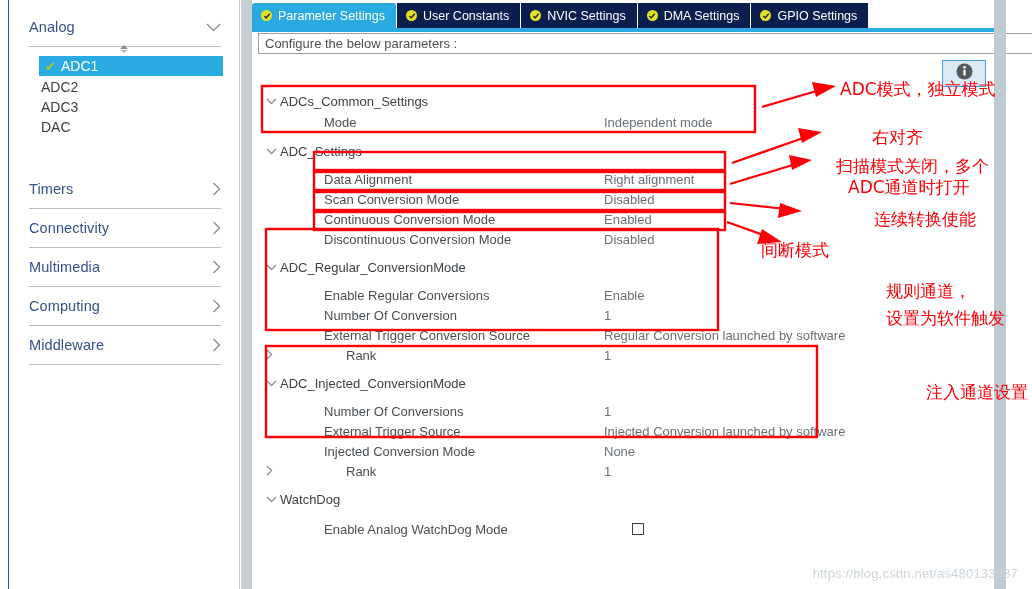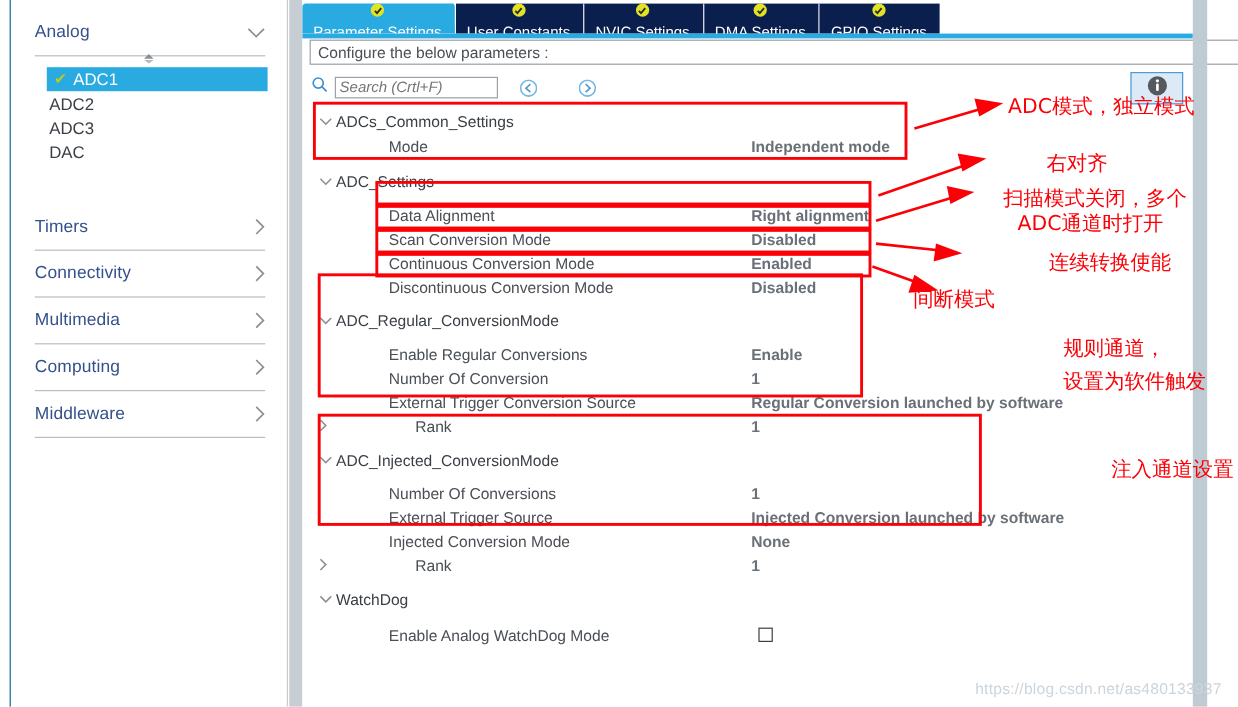--- a/index.html
+++ b/index.html
@@ -51,21 +51,21 @@
   
   #tabstrip{
     position:absolute;left:0;top:3px;height:25px;width:742px;
     display:flex;align-items:stretch;
   }
   .tab{
     display:flex;align-items:center;gap:6px;
     padding:0 11px 0 9px;
     background:#0b1f4f;color:#ffffff;font-size:12.5px;
     border-right:1px solid #ffffff;
-    white-space:nowrap;cursor:default;flex-direction:column;
+    white-space:nowrap;cursor:default;
   }
   .tab.active{background:#29abe2;border-top-left-radius:3px;border-top-right-radius:3px;}
   .tabdot{
     width:11px;height:11px;border-radius:50%;
     background:#e3e326;display:inline-flex;align-items:center;justify-content:center;
     flex:none;
   }
   .tabdot svg{display:block;}
   #tabunderline{
     position:absolute;left:0;top:28px;width:742px;height:4px;background:#29abe2;
@@ -99,21 +99,21 @@
   #tree{
     position:absolute;left:0;top:90px;width:742px;
     font-size:13px;color:#4a4f55;
   }
   .grp{height:36px;display:flex;align-items:center;padding-left:14px;}
   .grp .gchev{width:14px;color:#8a8f96;display:inline-flex;}
   .grp .glabel{color:#3a3f45;font-size:13px;}
   .row{height:20px;display:flex;align-items:center;position:relative;}
   .row .rname{position:absolute;left:72px;color:#4a4f55;}
   .row.indent .rname{left:94px;}
-  .row .rval{position:absolute;left:374px;color:#6a7077;font-weight:bold;}
+  .row .rval{position:absolute;left:352px;color:#6a7077;}
   .chk{
     position:absolute;left:380px;width:12px;height:12px;
     border:1px solid #3a3f45;background:#fff;box-sizing:border-box;
   }
   
   #scrollbar{
     position:absolute;left:994px;top:0;width:12px;height:589px;
     background:#bfcbd3;
   }
   
@@ -257,41 +257,20 @@
       </span>
       <span>GPIO Settings</span>
     </div>
   </div>
   <div id="tabunderline"></div>
 
   <div id="configbar">
     <span>Configure the below parameters :</span>
   </div>
 
-  <div id="searchrow">
-    <span id="searchicon">
-      <svg width="13" height="13" viewBox="0 0 13 13">
-          <circle cx="5.2" cy="5.2" r="4.2" fill="none" stroke="#3f8fd0" stroke-width="1.4"></circle>
-          <line x1="8.4" y1="8.4" x2="12.2" y2="12.2" stroke="#3f8fd0" stroke-width="1.4"></line>
-        </svg>
-    </span>
-    <input id="searchbox" type="text" placeholder="Search (Crtl+F)" style="">
-    <span class="navbtn">
-      <svg width="15" height="15" viewBox="0 0 15 15">
-          <circle cx="7.5" cy="7.5" r="6.6" fill="none" stroke="#74b6e4" stroke-width="1.3"></circle>
-          <path d="M9 4.2 L5.3 7.5 L9 10.8" fill="none" stroke="#5a98c8" stroke-width="1.4"></path>
-        </svg>
-    </span>
-    <span class="navbtn" style="margin-left:28px;">
-      <svg width="15" height="15" viewBox="0 0 15 15">
-          <circle cx="7.5" cy="7.5" r="6.6" fill="none" stroke="#74b6e4" stroke-width="1.3"></circle>
-          <path d="M6 4.2 L9.7 7.5 L6 10.8" fill="none" stroke="#5a98c8" stroke-width="1.4"></path>
-        </svg>
-    </span>
-  </div>
 
   <div id="infobtn">
     <span>
       <svg width="17" height="17" viewBox="0 0 17 17">
           <circle cx="8.5" cy="8.5" r="8" fill="#55595e"></circle>
           <circle cx="8.5" cy="4.3" r="1.35" fill="#ffffff"></circle>
           <rect x="7.4" y="6.6" width="2.2" height="6.2" rx="1" fill="#ffffff"></rect>
         </svg>
     </span>
   </div>

